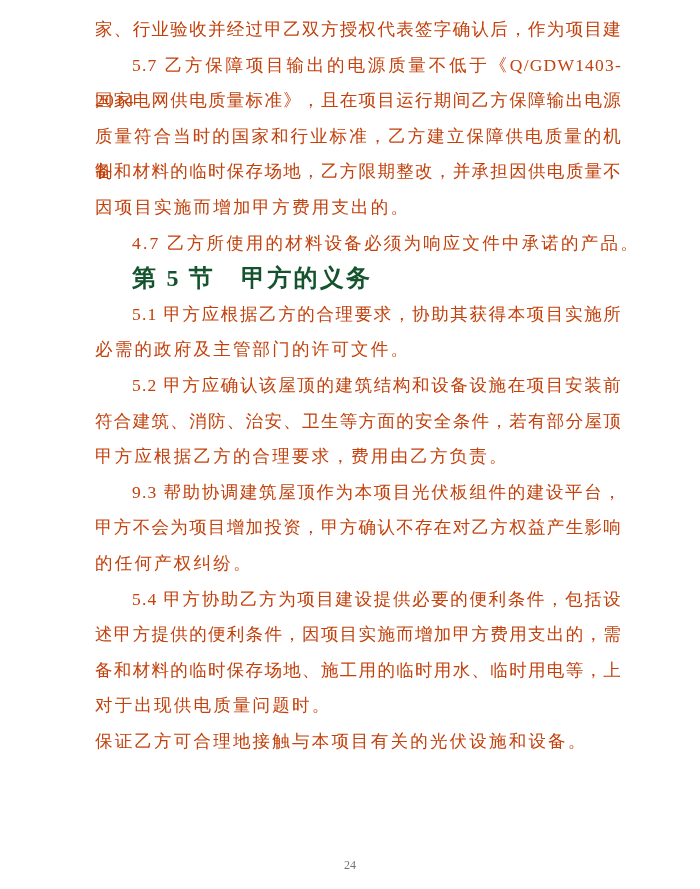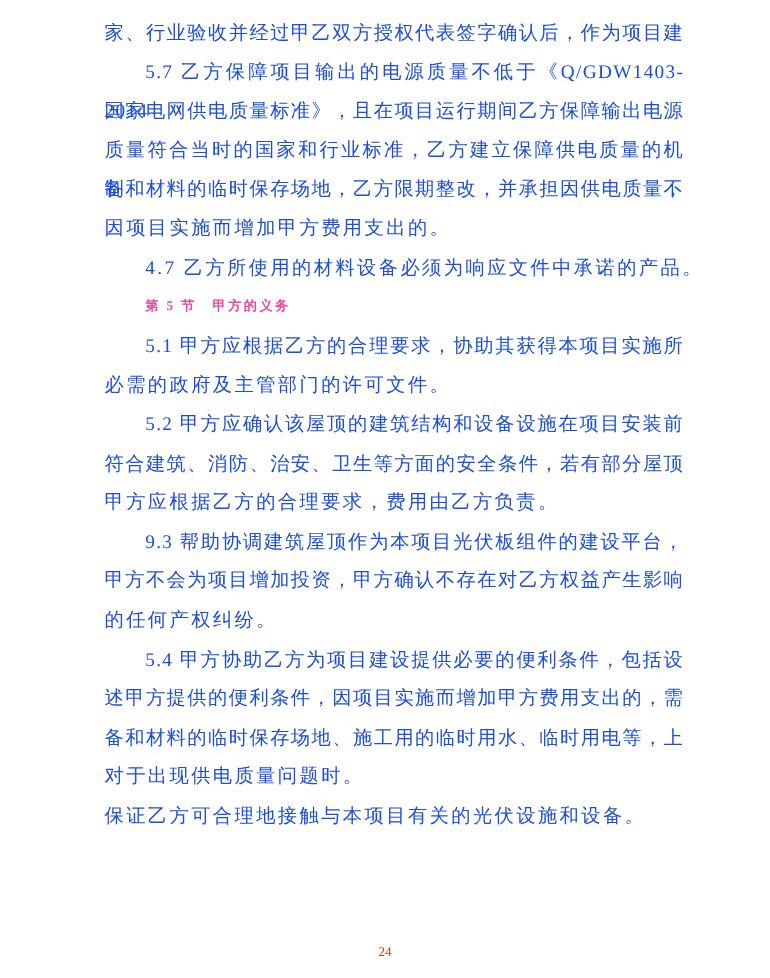--- a/index.html
+++ b/index.html
@@ -17,51 +17,51 @@
     background: #ffffff;
     padding: 12px 78px 0 95px;
   }
   .doc-body {
     width: 100%;
   }
   .doc-line {
     height: 35.6px;
     line-height: 35.6px;
     font-size: 17.5px;
-    color: #1d4ed8;
+    color: #c2410c;
     letter-spacing: 1.2px;
     white-space: nowrap;
     overflow: visible;
   }
   .doc-line.fill {
     white-space: normal;
     text-align: justify;
     text-align-last: justify;
     text-justify: inter-character;
   }
   .doc-line.last {
     letter-spacing: 2.2px;
   }
   .doc-line.indent {
     text-indent: 37px;
   }
   .doc-line.heading {
     font-weight: bold;
-    font-size: 12px;
-    color: #ec4899;
+    font-size: 24px;
+    color: #14532d;
   }
   .page-number {
     position: absolute;
     left: 0;
     top: 858px;
     width: 700px;
     text-align: center;
     font-size: 12px;
     font-weight: normal;
-    color: #c2410c;
+    color: #737373;
     letter-spacing: 0;
   }
 </style>
 </head>
 <body>
 
 <div class="page">
   <div class="doc-body">
       <div class="doc-line fill">家、行业验收并经过甲乙双方授权代表签字确认后，作为项目建</div>
       <div class="doc-line fill indent">5.7 乙方保障项目输出的电源质量不低于《Q/GDW1403-2014</div>

